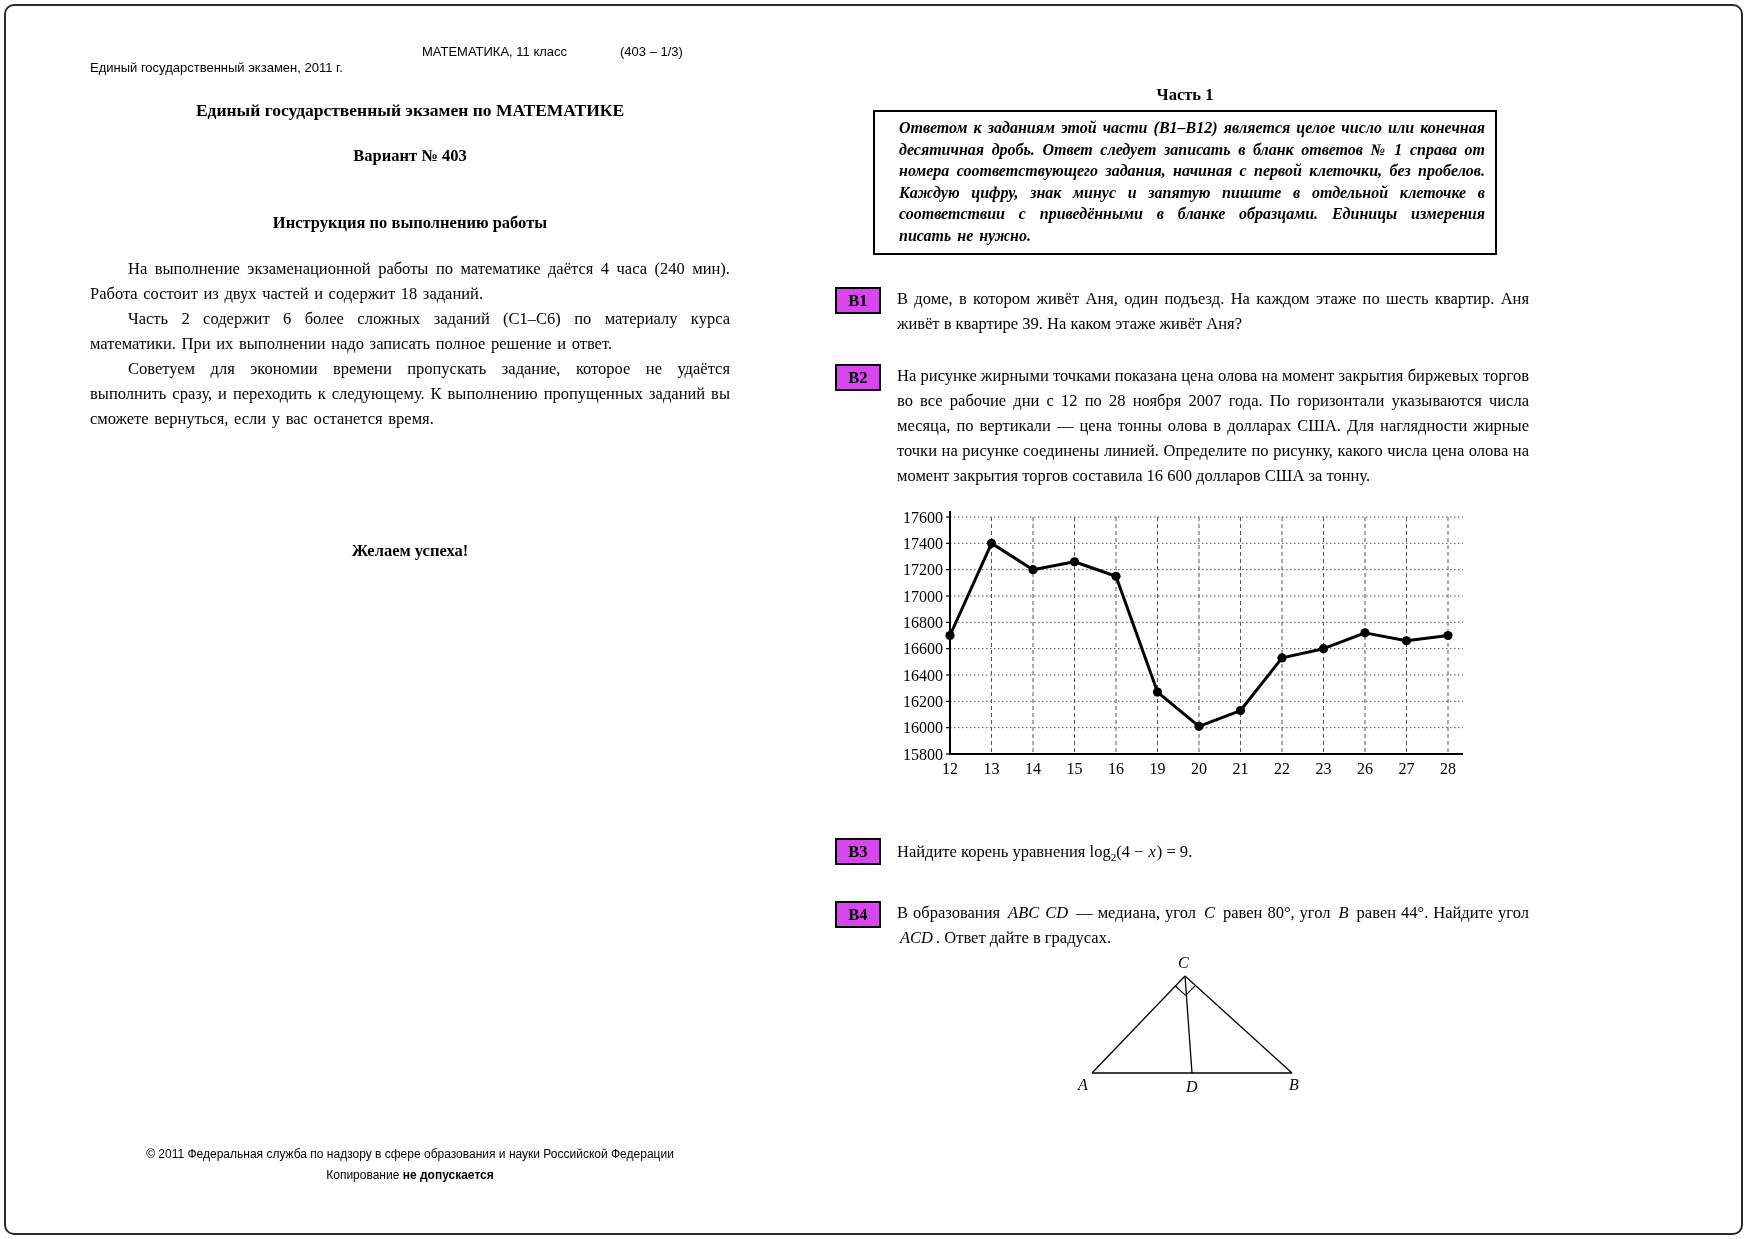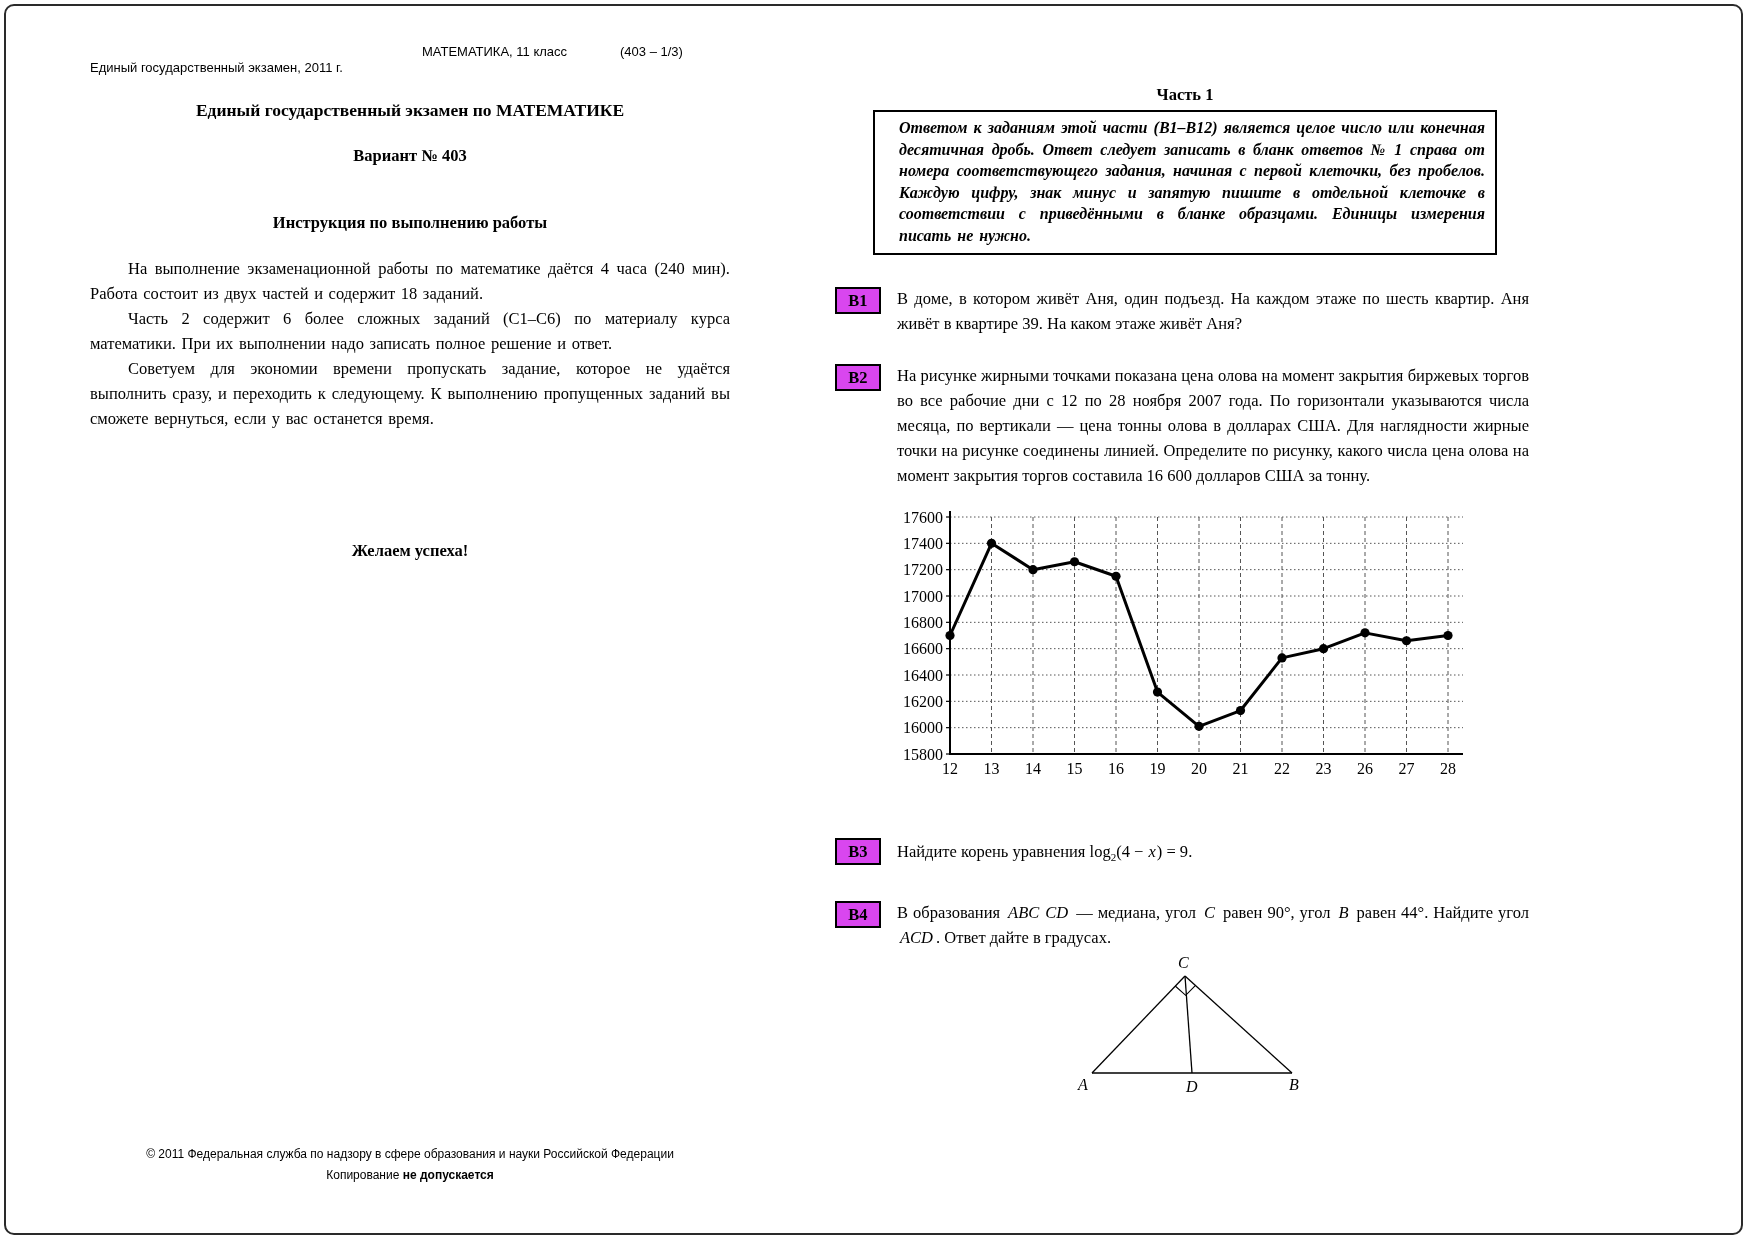--- a/index.html
+++ b/index.html
@@ -147,21 +147,21 @@
       </svg>
   </div>
 
   <div class="abs task-label" style="left:0; top:838px;">В3</div>
   <div class="abs task-text" style="top:839px;">
     <span>Найдите корень уравнения </span><span>log</span><sub class="logsub">2</sub><span>(4 − </span><span class="mvar" style="margin:0 1px;">x</span><span>) = 9</span><span>.</span>
   </div>
 
   <div class="abs task-label" style="left:0; top:901px;">В4</div>
   <div class="abs task-text" style="top:900px;">
-    <span>В образования </span><span class="mvar">ABC</span><span class="mvar">CD</span><span> — медиана, угол </span><span class="mvar">C</span><span> равен 90°, угол </span><span class="mvar">B</span><span> равен 44°. </span><span>Найдите угол </span><span class="mvar">ACD</span><span>. Ответ дайте в градусах.</span>
+    <span>В образования </span><span class="mvar">ABC</span><span class="mvar">CD</span><span> — медиана, угол </span><span class="mvar">C</span><span> равен 80°, угол </span><span class="mvar">B</span><span> равен 44°. </span><span>Найдите угол </span><span class="mvar">ACD</span><span>. Ответ дайте в градусах.</span>
   </div>
 
   <div class="abs" style="left:262px; top:944px;">
     <svg width="240" height="152">
       <line x1="15" y1="129" x2="215" y2="129" stroke="#000" stroke-width="1.3"></line>
       <line x1="15" y1="129" x2="108" y2="32" stroke="#000" stroke-width="1.3"></line>
       <line x1="108" y1="32" x2="215" y2="129" stroke="#000" stroke-width="1.3"></line>
       <line x1="108" y1="32" x2="115" y2="129" stroke="#000" stroke-width="1.3"></line>
       <polyline points="98.2,42 108.7,51.3 118.5,41.3" fill="none" stroke="#000" stroke-width="1.1"></polyline>
       <text x="101" y="24" font-size="16" font-style="italic">C</text>

